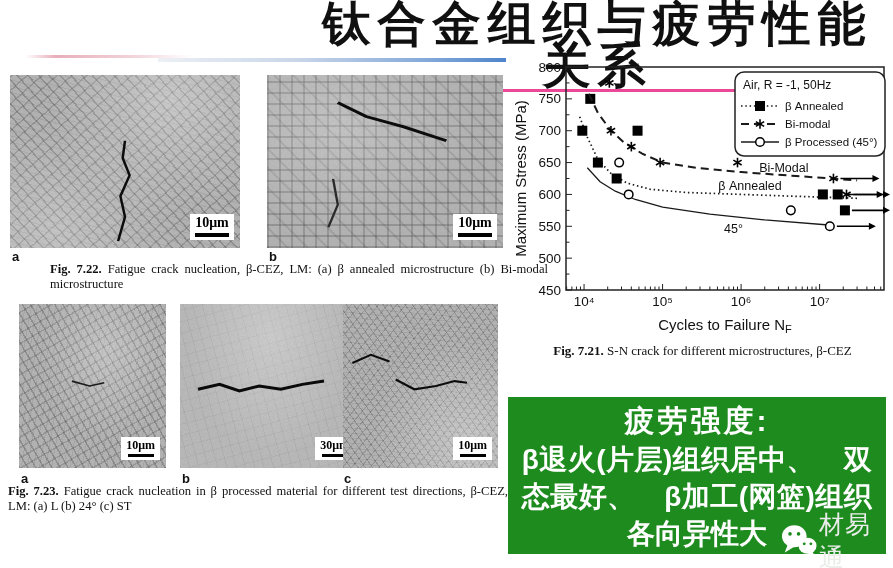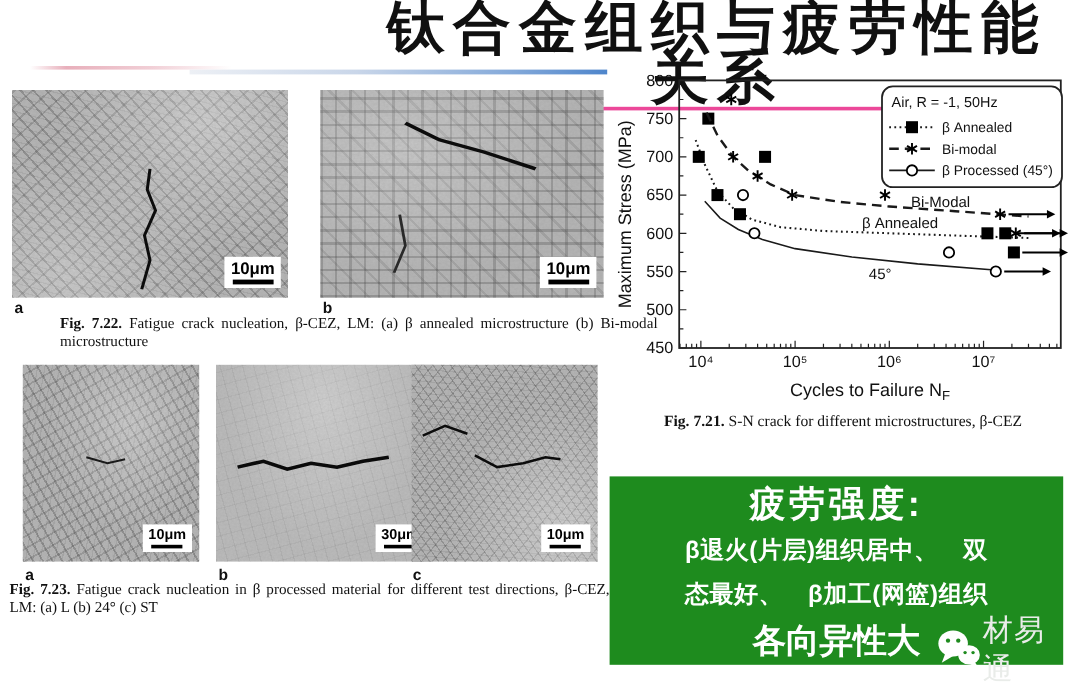--- a/index.html
+++ b/index.html
@@ -37,39 +37,39 @@
   #m723b{left:180px;top:304px;width:180px;height:164px;background-color:#bcbcbc;
     background-image:radial-gradient(ellipse at 50% 20%,rgba(255,255,255,.3),transparent 65%),
      repeating-linear-gradient(75deg,rgba(90,90,90,.10) 0 1px,transparent 1px 9px),
      repeating-linear-gradient(-15deg,rgba(90,90,90,.08) 0 1px,transparent 1px 11px);}
   #m723c{left:343px;top:304px;width:155px;height:164px;
     background-image:radial-gradient(ellipse at 80% 85%,rgba(255,255,255,.35),transparent 55%),
      repeating-linear-gradient(55deg,rgba(55,55,55,.28) 0 1px,transparent 1px 6px),
      repeating-linear-gradient(-50deg,rgba(70,70,70,.26) 0 1px,transparent 1px 7px),
      repeating-linear-gradient(5deg,rgba(90,90,90,.16) 0 1px,transparent 1px 5px);}
   .sbar{position:absolute;right:6px;bottom:8px;background:#ffffff;padding:1px 5px 3px;
-        text-align:center;color:#000;font-weight:bold;font-size:14px;line-height:16px;}
+        text-align:center;color:#000;font-weight:bold;font-size:14px;line-height:16px;font-family:Liberation Serif, serif;}
   .sbar .bk{height:4px;background:#000;width:34px;margin:2px auto 0;}
   .sbar.small{font-size:12px;line-height:14px;}
   .sbar.small .bk{width:26px;height:3px;}
   
   .plabel{position:absolute;font-weight:bold;font-size:13px;color:#111;}
   .cap{position:absolute;font-family:"Liberation Serif",serif;font-size:12.6px;
        line-height:14.5px;color:#111;text-align:justify;}
   .cap b{font-weight:bold;}
   #cap722{left:8px;top:262px;width:498px;margin-left:42px;}
   #cap723{left:8px;top:484px;width:500px;}
   #cap721{left:515px;top:344px;width:375px;text-align:center;font-size:13px;}
   
   #chart{position:absolute;left:513px;top:62px;width:380px;height:300px;}
   
   #greenbox{position:absolute;left:508px;top:397px;width:378px;height:157px;color:#ffffff;
      font-weight:bold;text-align:center;}
   #greenbox .l1{font-size:30px;line-height:40px;padding-top:4px;letter-spacing:3px;text-align:center;}
-  #greenbox .l2,#greenbox .l3{font-size:20px;line-height:37px;letter-spacing:0.5px;}
+  #greenbox .l2,#greenbox .l3{font-size:28px;line-height:37px;letter-spacing:0.5px;}
   #greenbox .l4{font-size:28px;line-height:37px;}
   
   #wm{position:absolute;left:781px;top:508px;display:flex;align-items:center;}
   #wm .txt{font-size:25px;color:#e9ece9;font-weight:normal;letter-spacing:1px;margin-left:2px;}
 </style>
 </head>
 <body>
 
 <div id="slide">
 

